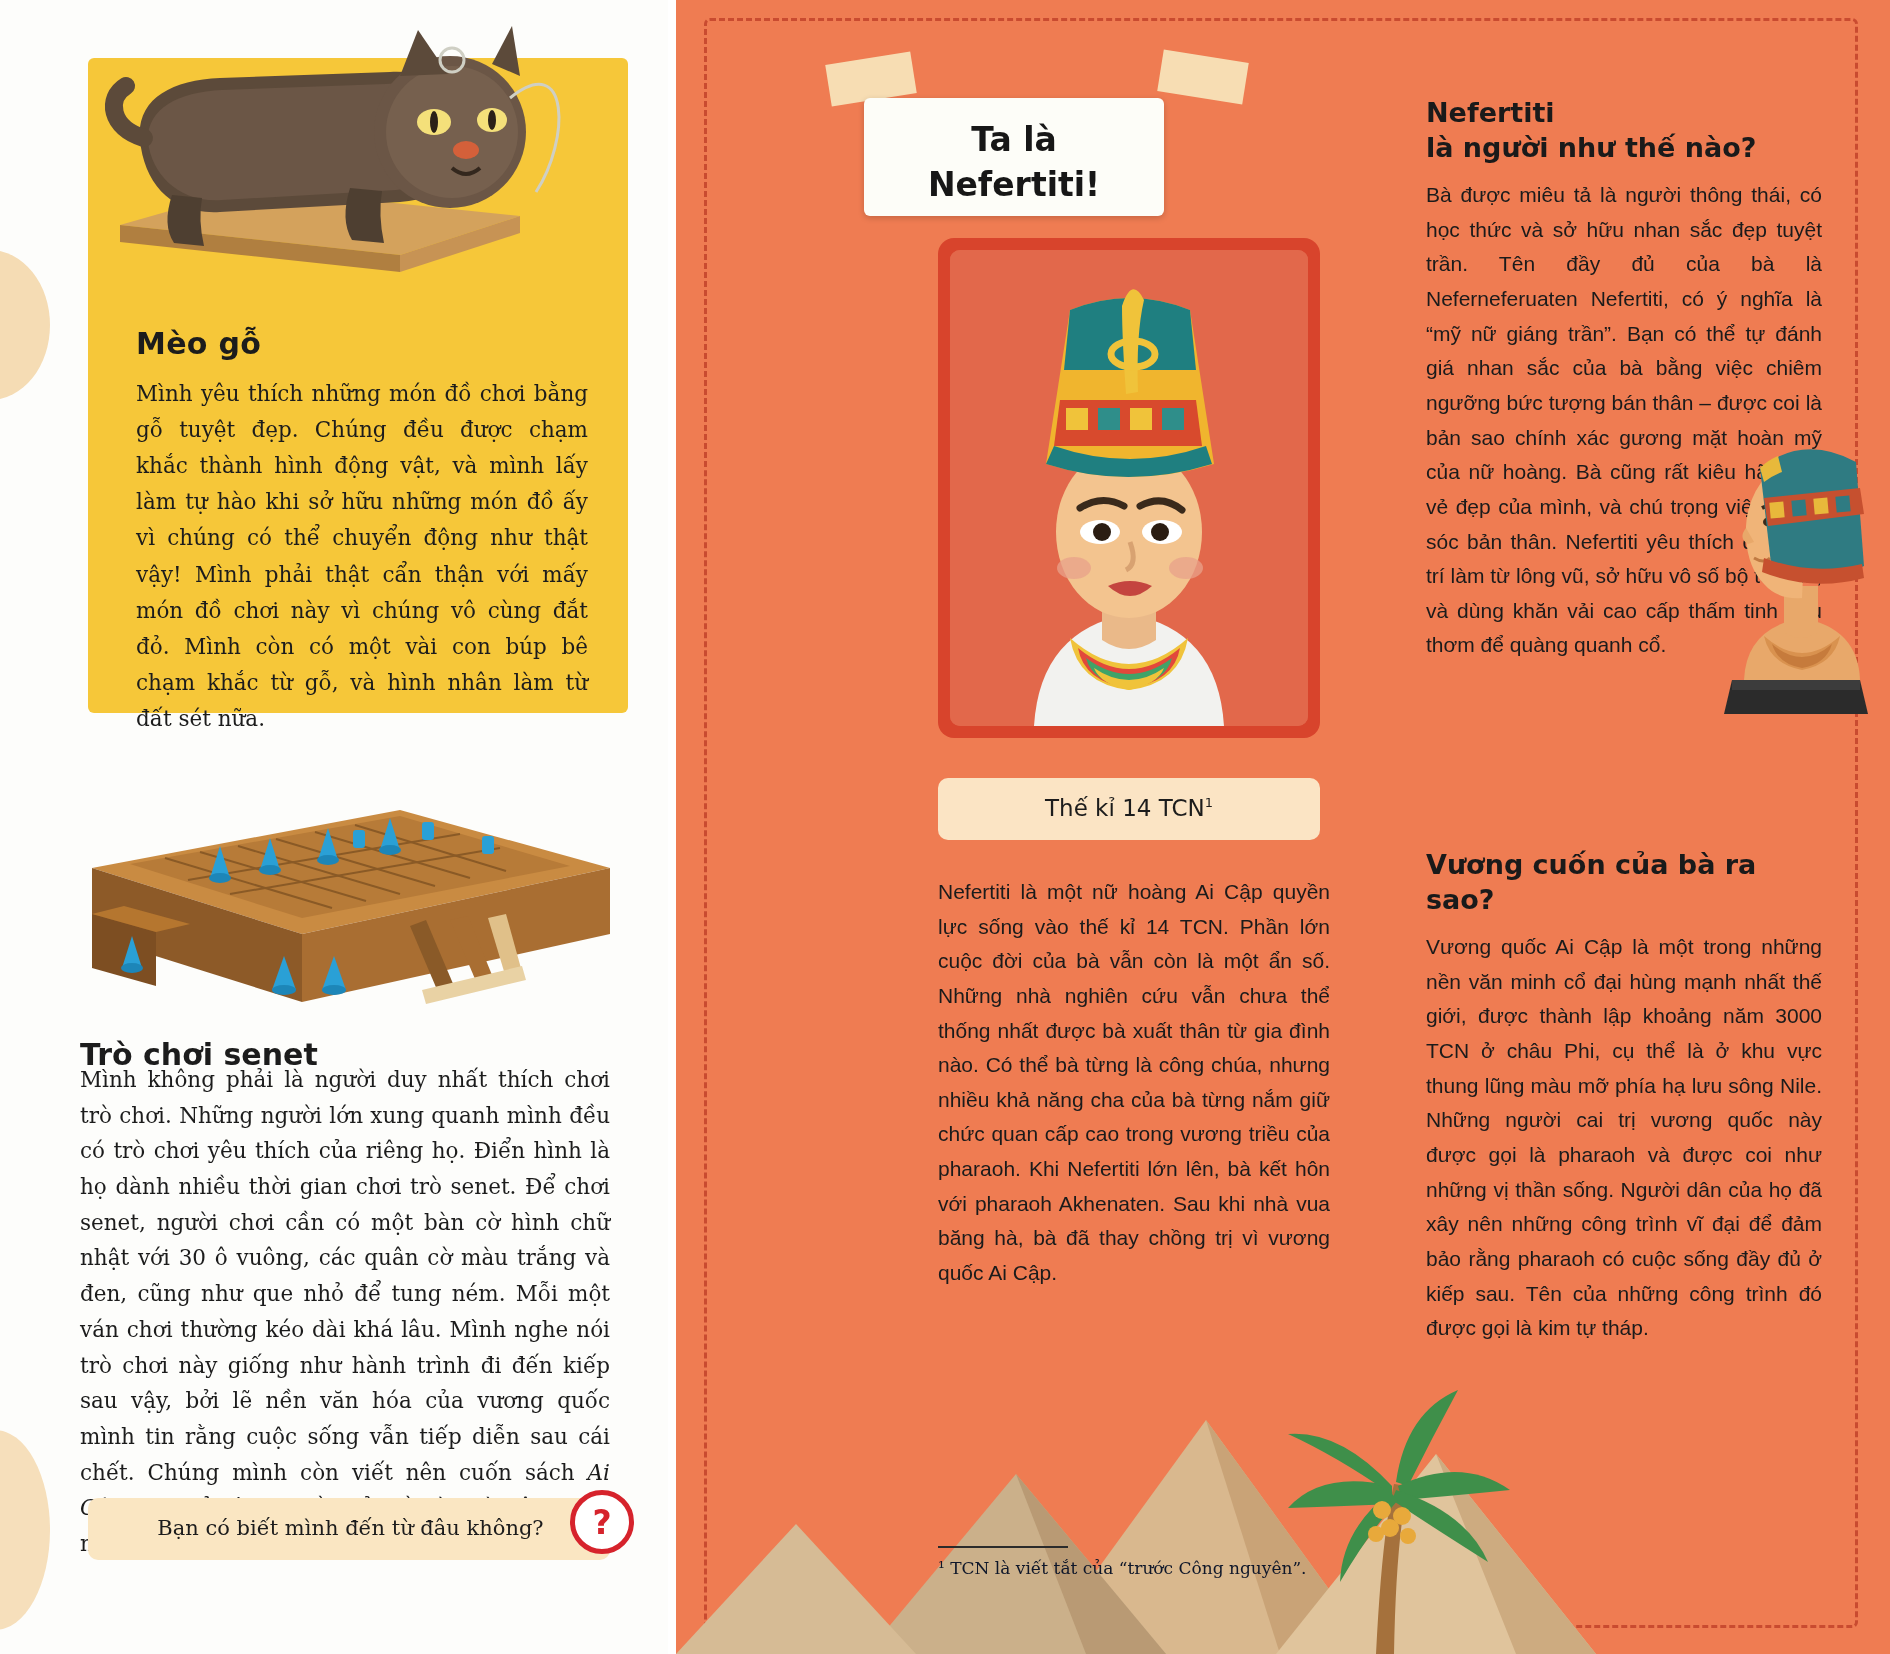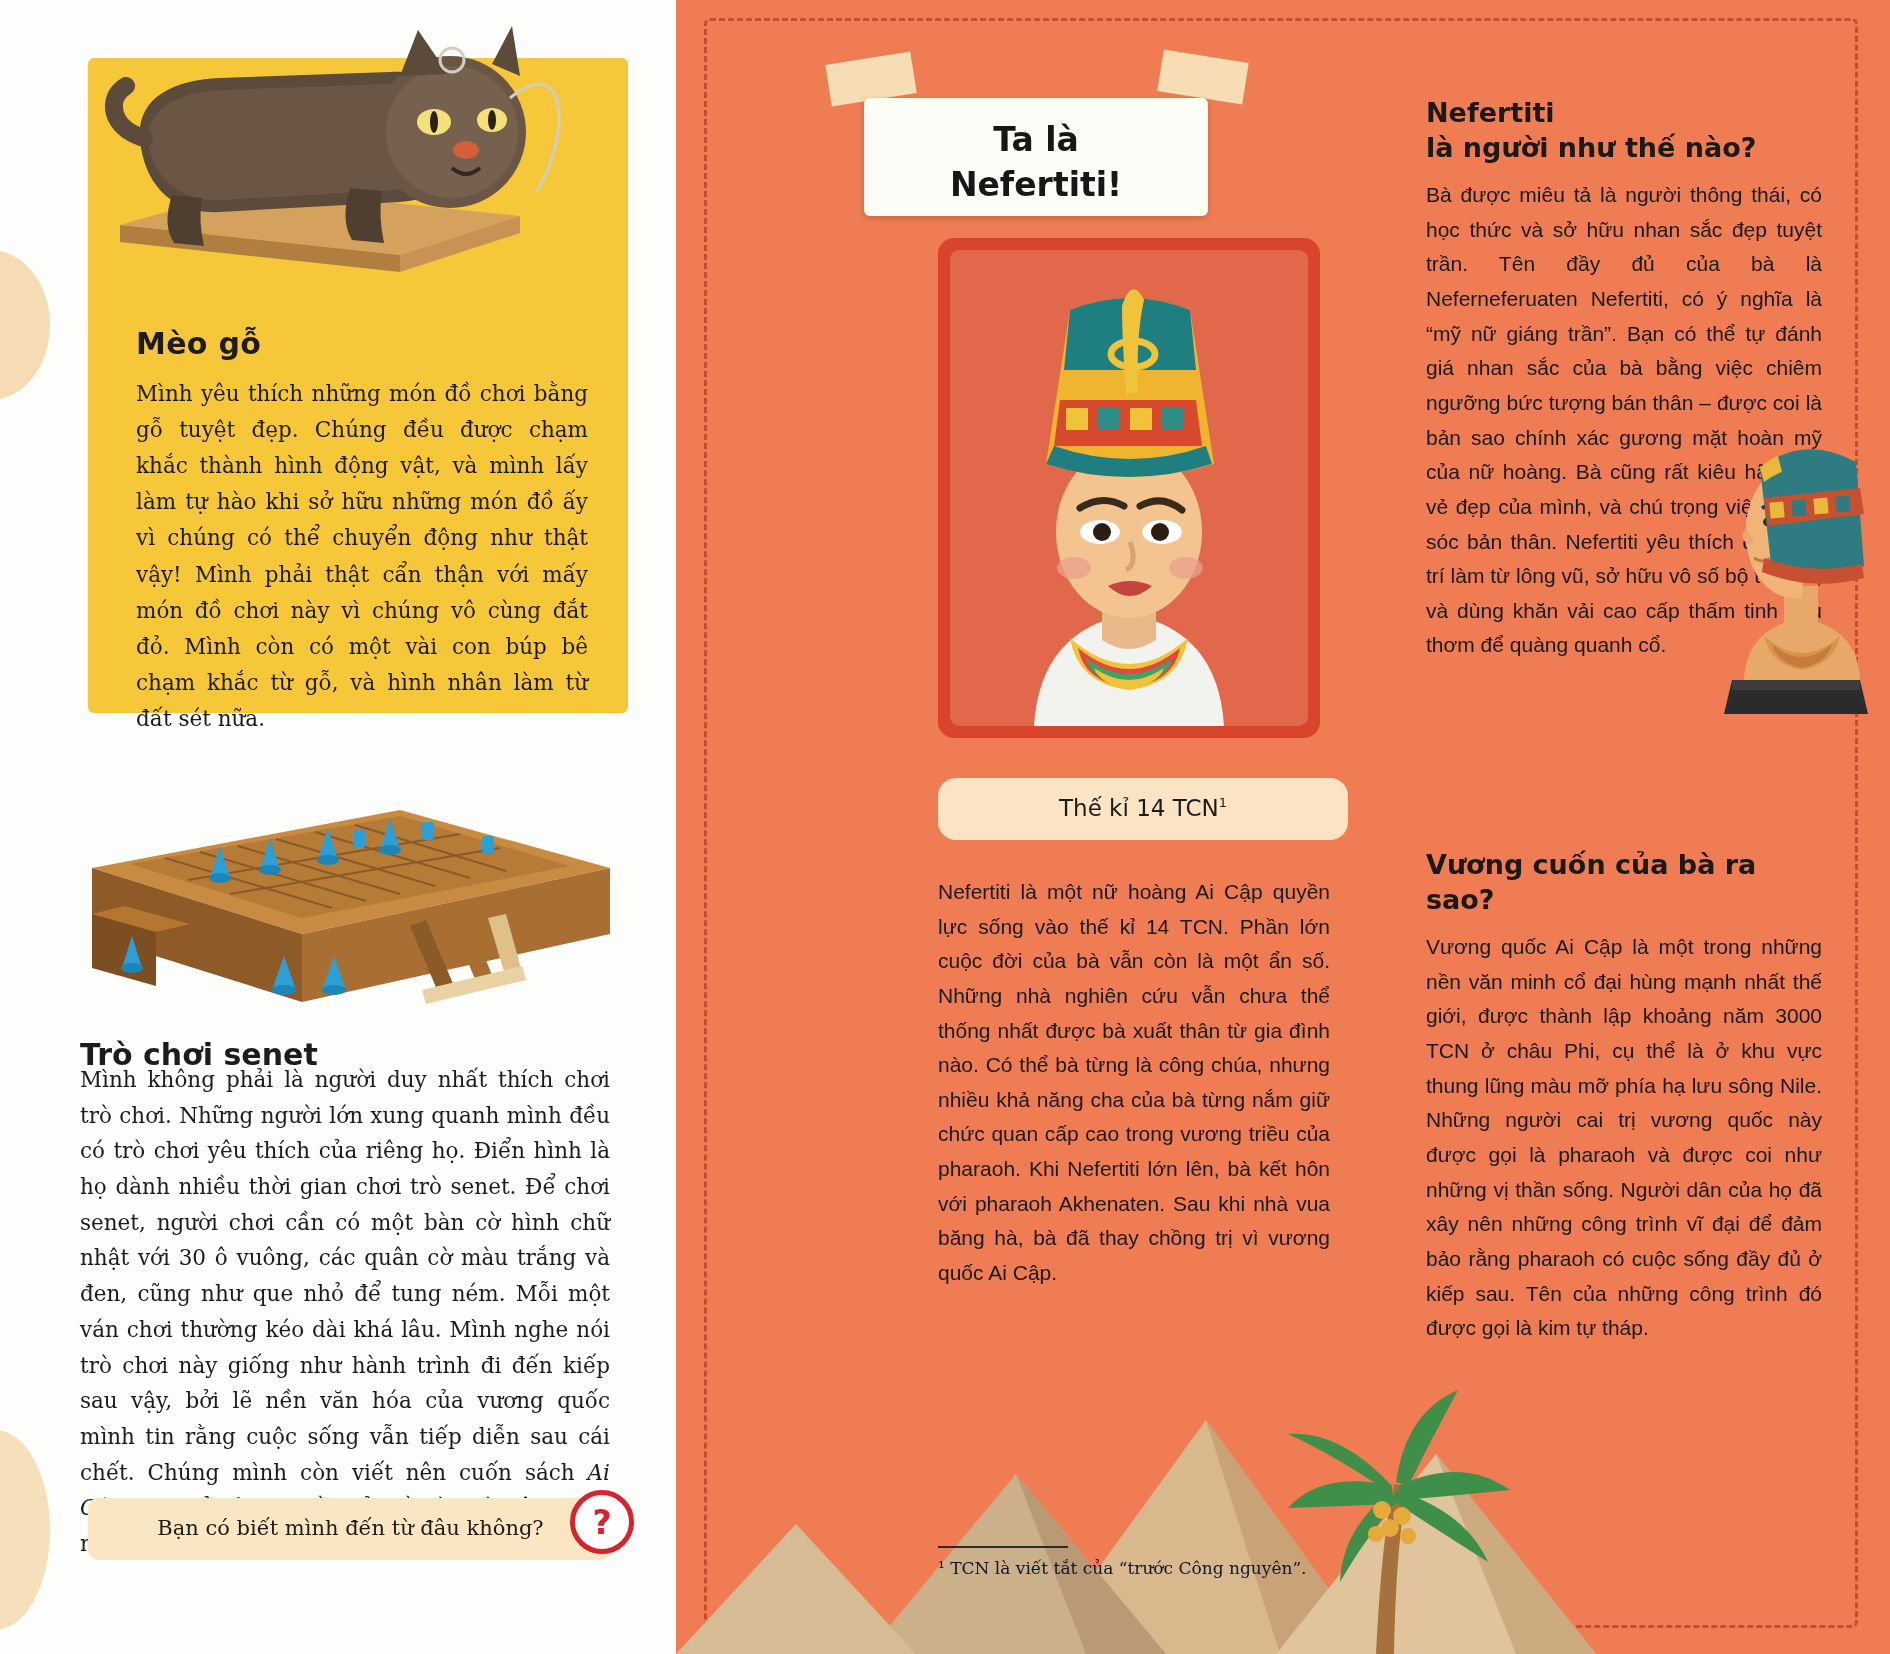--- a/index.html
+++ b/index.html
@@ -178,21 +178,21 @@
     border: 3px dashed #c94b30;
     border-radius: 6px;
     box-sizing: border-box;
   }
 
   
   #title-note {
     position: absolute;
     left: 188px;
     top: 98px;
-    width: 344px;
+    width: 300px;
     height: 118px;
     background: #fdfdf8;
     border-radius: 6px;
     box-shadow: 0 2px 6px rgba(0,0,0,0.18);
   }
   #title-note .note-text {
     position: absolute;
     left: 0; right: 0;
     top: 20px;
     text-align: center;
@@ -234,22 +234,21 @@
   }
 
   
   #caption-bar {
     position: absolute;
     left: 262px;
     top: 778px;
     width: 382px;
     height: 62px;
     background: #fbe4c4;
-    border-radius: 18px;
-    padding-left: 28px;
+    border-radius: 10px;
   }
   #caption-bar .cap-text {
     position: absolute;
     left: 0; right: 0; top: 17px;
     text-align: center;
     font-family: "DejaVu Sans", sans-serif;
     font-size: 23px;
     color: #1c1c1c;
   }
   .sup {

